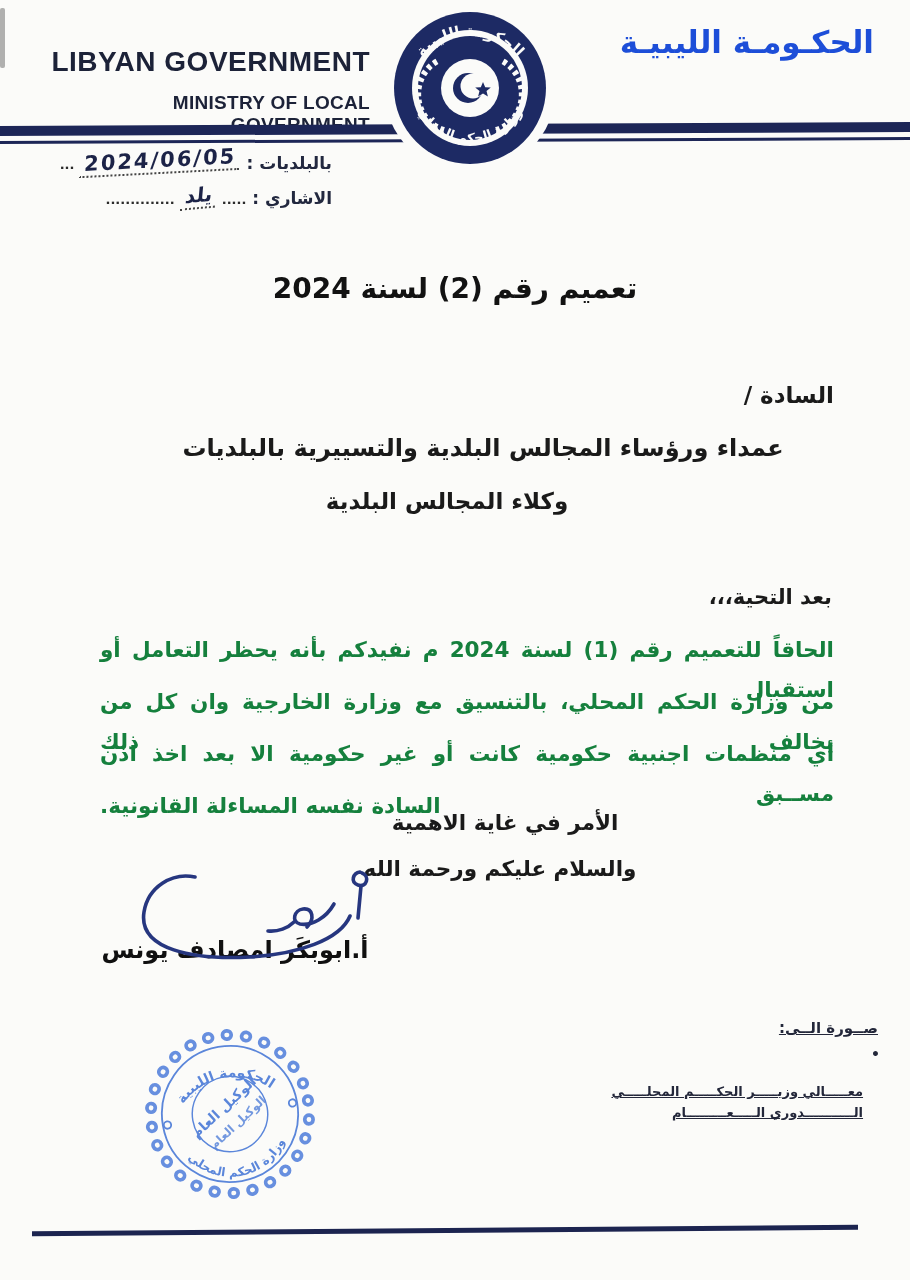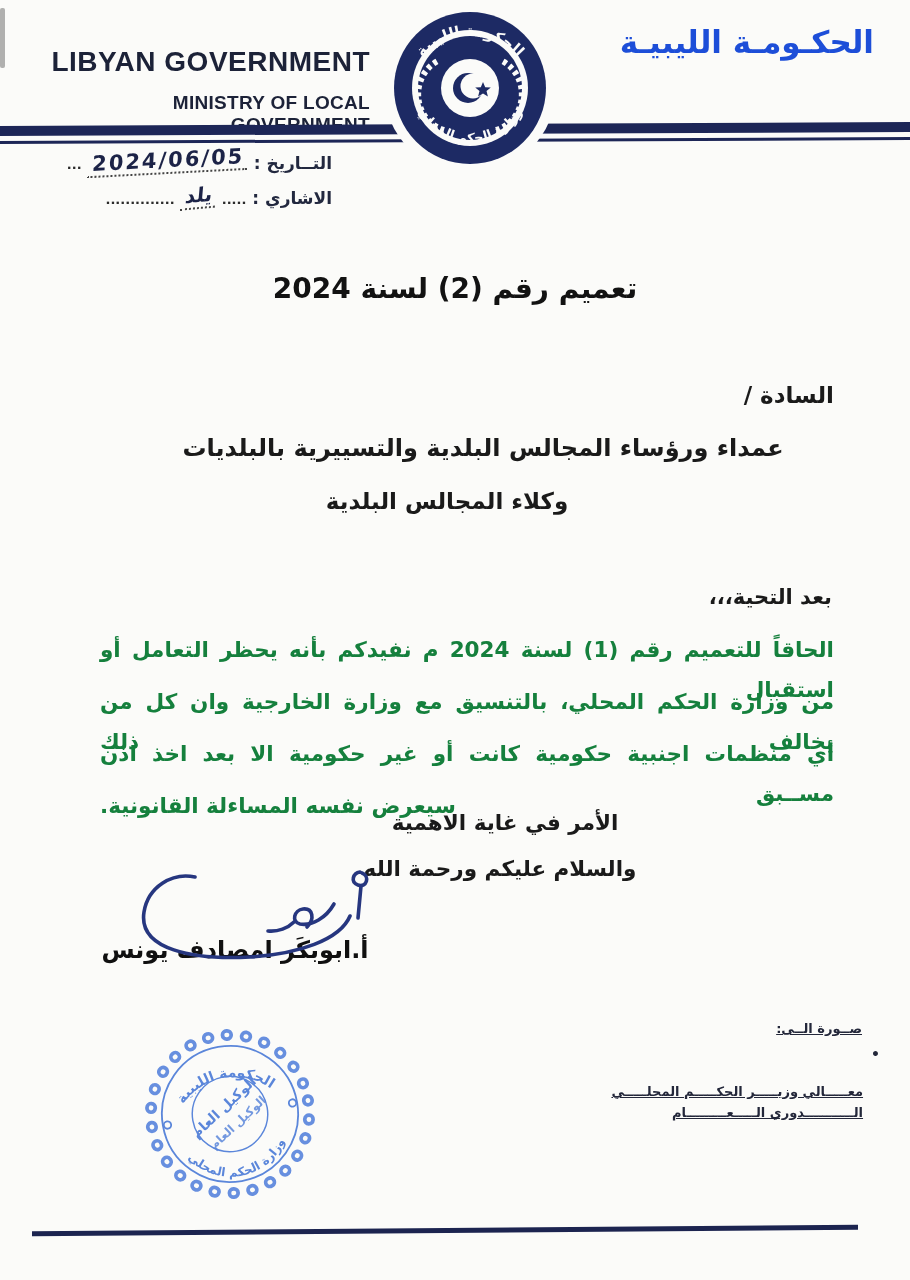--- a/index.html
+++ b/index.html
@@ -57,21 +57,21 @@
   
   .sig-svg{position:absolute;left:98px;top:860px;z-index:4;}
   .sig-name{position:absolute;left:60px;top:936px;width:350px;text-align:center;direction:rtl;
     font-size:24px;font-weight:bold;color:#101010;}
   .sig-title{position:absolute;left:48px;top:994px;width:360px;text-align:center;direction:rtl;
     font-size:23px;font-weight:bold;color:#101010;}
   .stamp{position:absolute;left:138px;top:1022px;transform:rotate(-10deg);opacity:.92;z-index:3;}
   
   .copy-block{position:absolute;right:30px;top:1018px;width:340px;direction:rtl;text-align:right;
     color:#23273a;font-weight:bold;}
-  .copy-label{font-size:13px;text-decoration:underline;display:inline-block;margin-right:18px;letter-spacing:.5px;}
+  .copy-label{font-size:15px;text-decoration:underline;display:inline-block;margin-right:2px;letter-spacing:.5px;}
   .copy-item{margin-top:8px;font-size:13px;display:flex;gap:8px;align-items:flex-start;}
   .copy-bullet{font-size:14px;line-height:18px;}
   .copy-lines{flex:1;margin-top:36px;}
   .copy-line{text-decoration:underline;line-height:21px;white-space:nowrap;}
   
   .footer-line{position:absolute;left:32px;right:52px;top:1228px;height:5px;background:#1c2450;transform:rotate(-0.45deg);}
   .scan-smudge{position:absolute;left:0;top:8px;width:5px;height:60px;background:#555;opacity:.45;border-radius:2px;}
   text{font-family:"DejaVu Sans",sans-serif;}
 </style>
 </head>
@@ -111,21 +111,21 @@
     <text font-size="15" font-weight="bold" fill="#fbfbf9">
       <textPath href="#emb-top" startOffset="50%" text-anchor="middle">الحكومة الليبية</textPath>
     </text>
     <text font-size="13" font-weight="bold" fill="#fbfbf9">
       <textPath href="#emb-bot" startOffset="50%" text-anchor="middle">وزارة الحكم المحلي</textPath>
     </text>
   </svg>
 
   <div class="meta">
     <div class="meta-row">
-      <span>التــاريخ :</span>
+      <span>بالبلديات :</span>
       <span class="hand">2024/06/05</span>
       <span class="dots">...</span>
     </div>
     <div class="meta-row">
       <span>الاشاري :</span>
       <span class="dots">.....</span>
       <span class="hand small">يلد</span>
       <span class="dots">..............</span>
     </div>
   </div>
@@ -135,21 +135,21 @@
   <div class="salutation">السادة /</div>
   <div class="recip1">عمداء ورؤساء المجالس البلدية والتسييرية بالبلديات</div>
   <div class="recip2">وكلاء المجالس البلدية</div>
 
   <div class="greeting">بعد التحية،،،</div>
 
   <div class="body-text">
     <div class="body-line">الحاقاً للتعميم رقم (1) لسنة 2024 م نفيدكم بأنه يحظر التعامل أو استقبال</div>
     <div class="body-line">من وزارة الحكم المحلي، بالتنسيق مع وزارة الخارجية وان كل من يخالف ذلك</div>
     <div class="body-line">أي منظمات اجنبية حكومية كانت أو غير حكومية الا بعد اخذ اذن مســبق</div>
-    <div class="body-last">سيعرض نفسه المساءلة القانونية.</div>
+    <div class="body-last">السادة نفسه المساءلة القانونية.</div>
   </div>
 
   <div class="closing1">الأمر في غاية الاهمية</div>
   <div class="closing2">والسلام عليكم ورحمة الله</div>
 
   <svg class="sig-svg" width="290" height="105" viewBox="0 0 290 105">
     <g fill="none" stroke="#26367f" stroke-width="3.6" stroke-linecap="round" stroke-linejoin="round">
       <path d="M 252,56 C 242,80 200,94 152,97 C 96,100 40,90 46,52 C 50,27 74,12 97,17"></path>
       <path d="M 262,12 c -7,1 -10,10 -2,13 c 9,3 12,-9 4,-12 M 263,26 l -3,32"></path>
       <path d="M 236,44 c -8,14 -22,22 -34,20 c -9,-2 -6,-14 3,-15 c 10,-1 12,10 4,18"></path>

